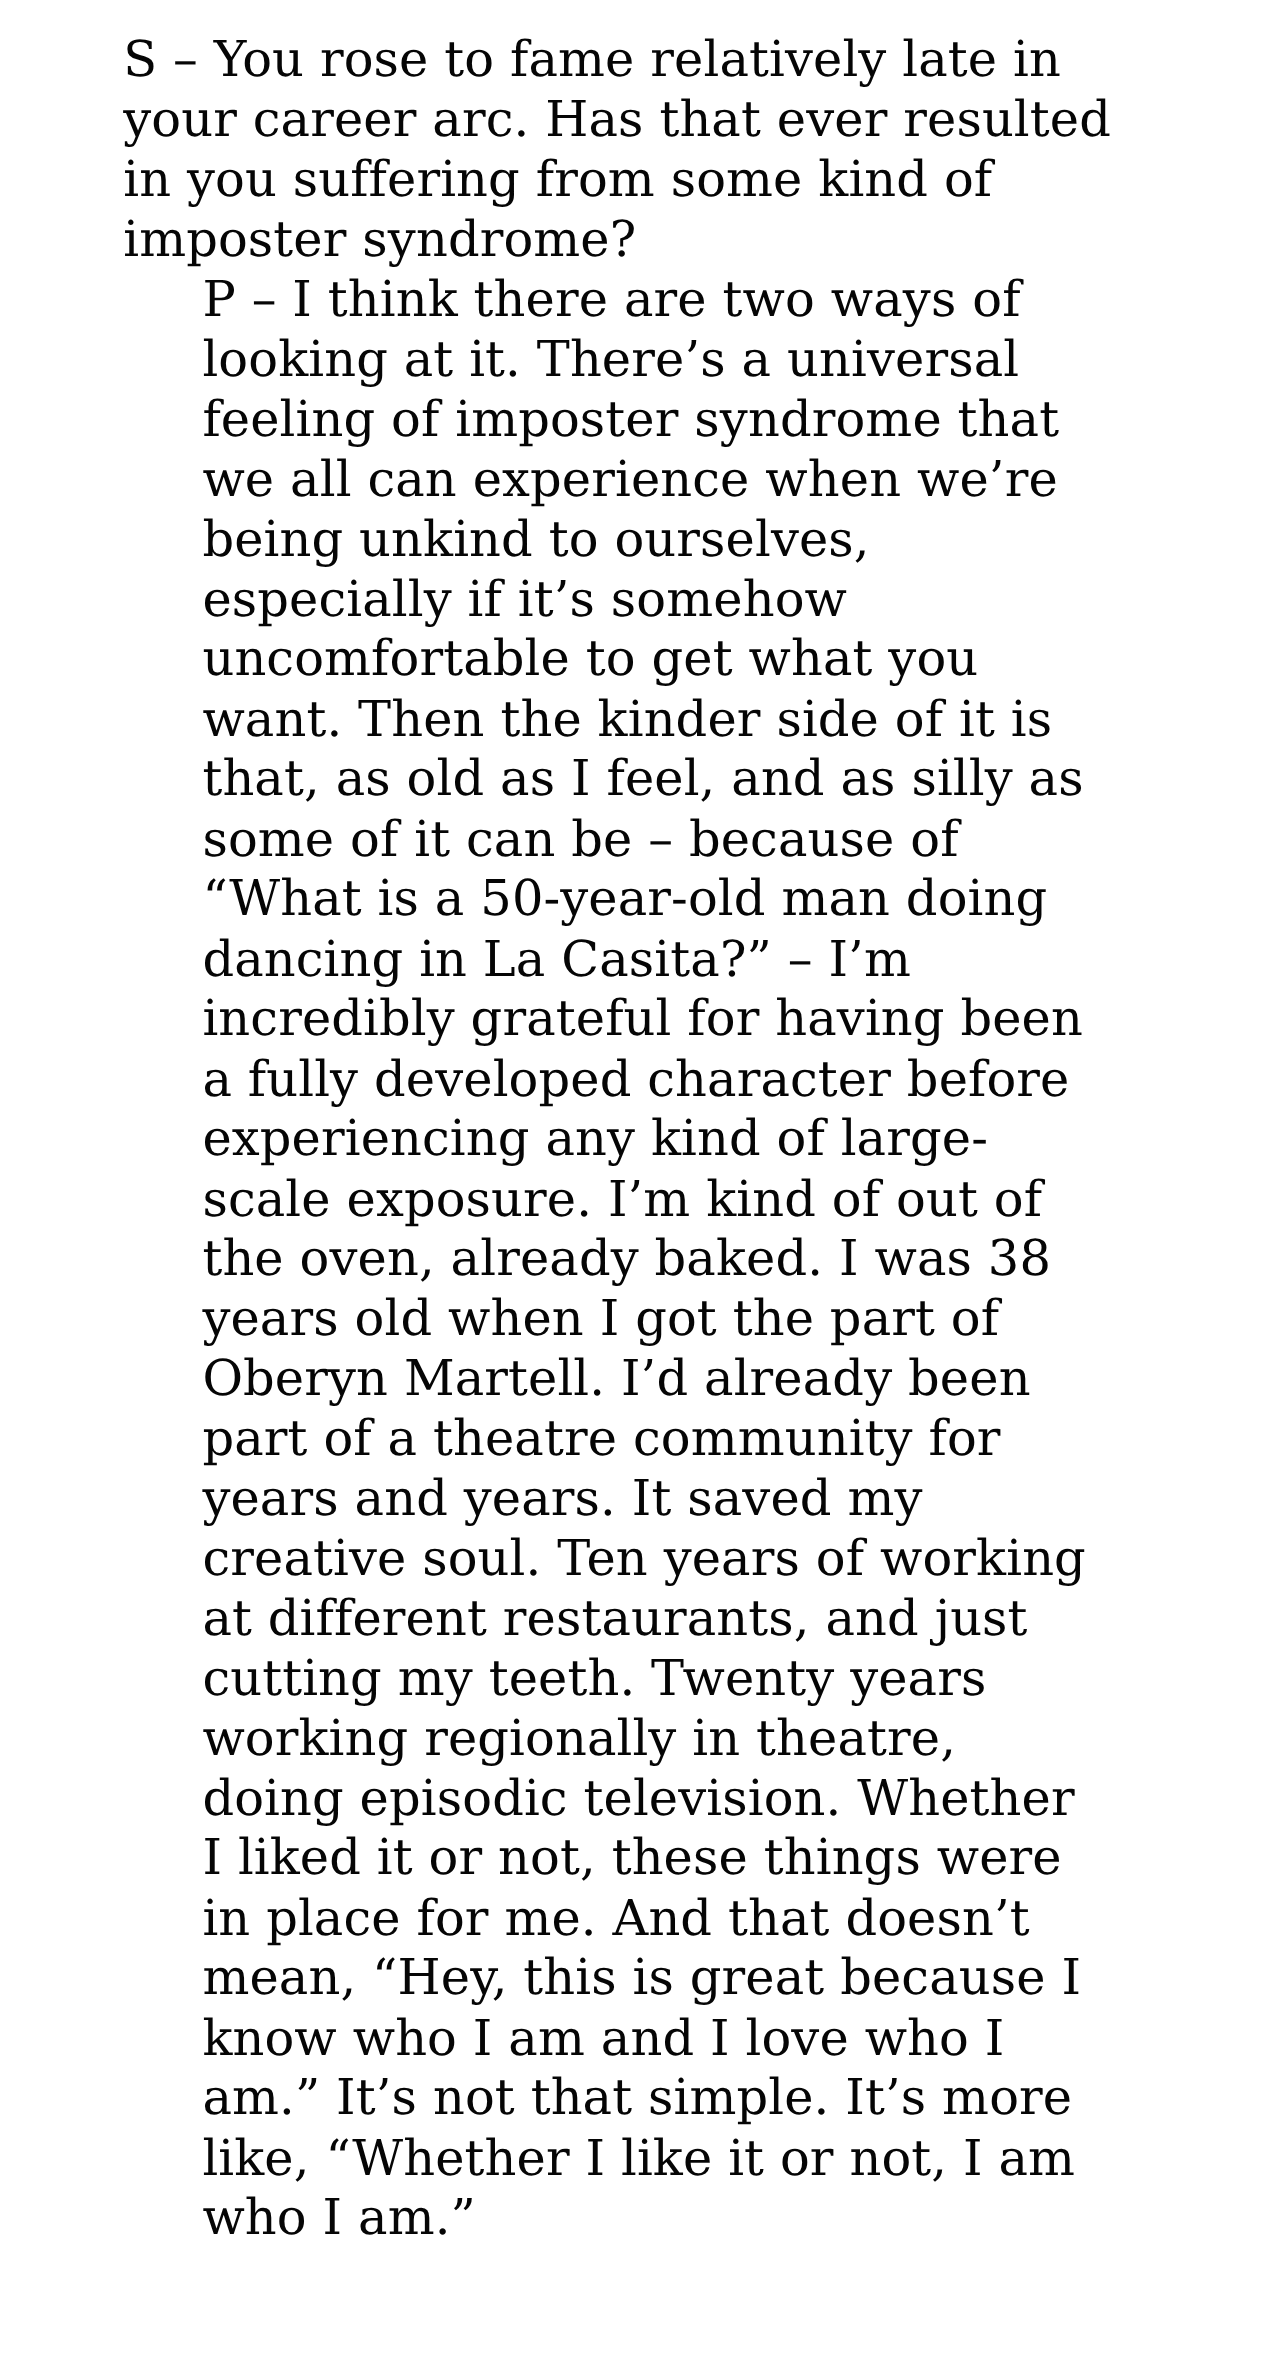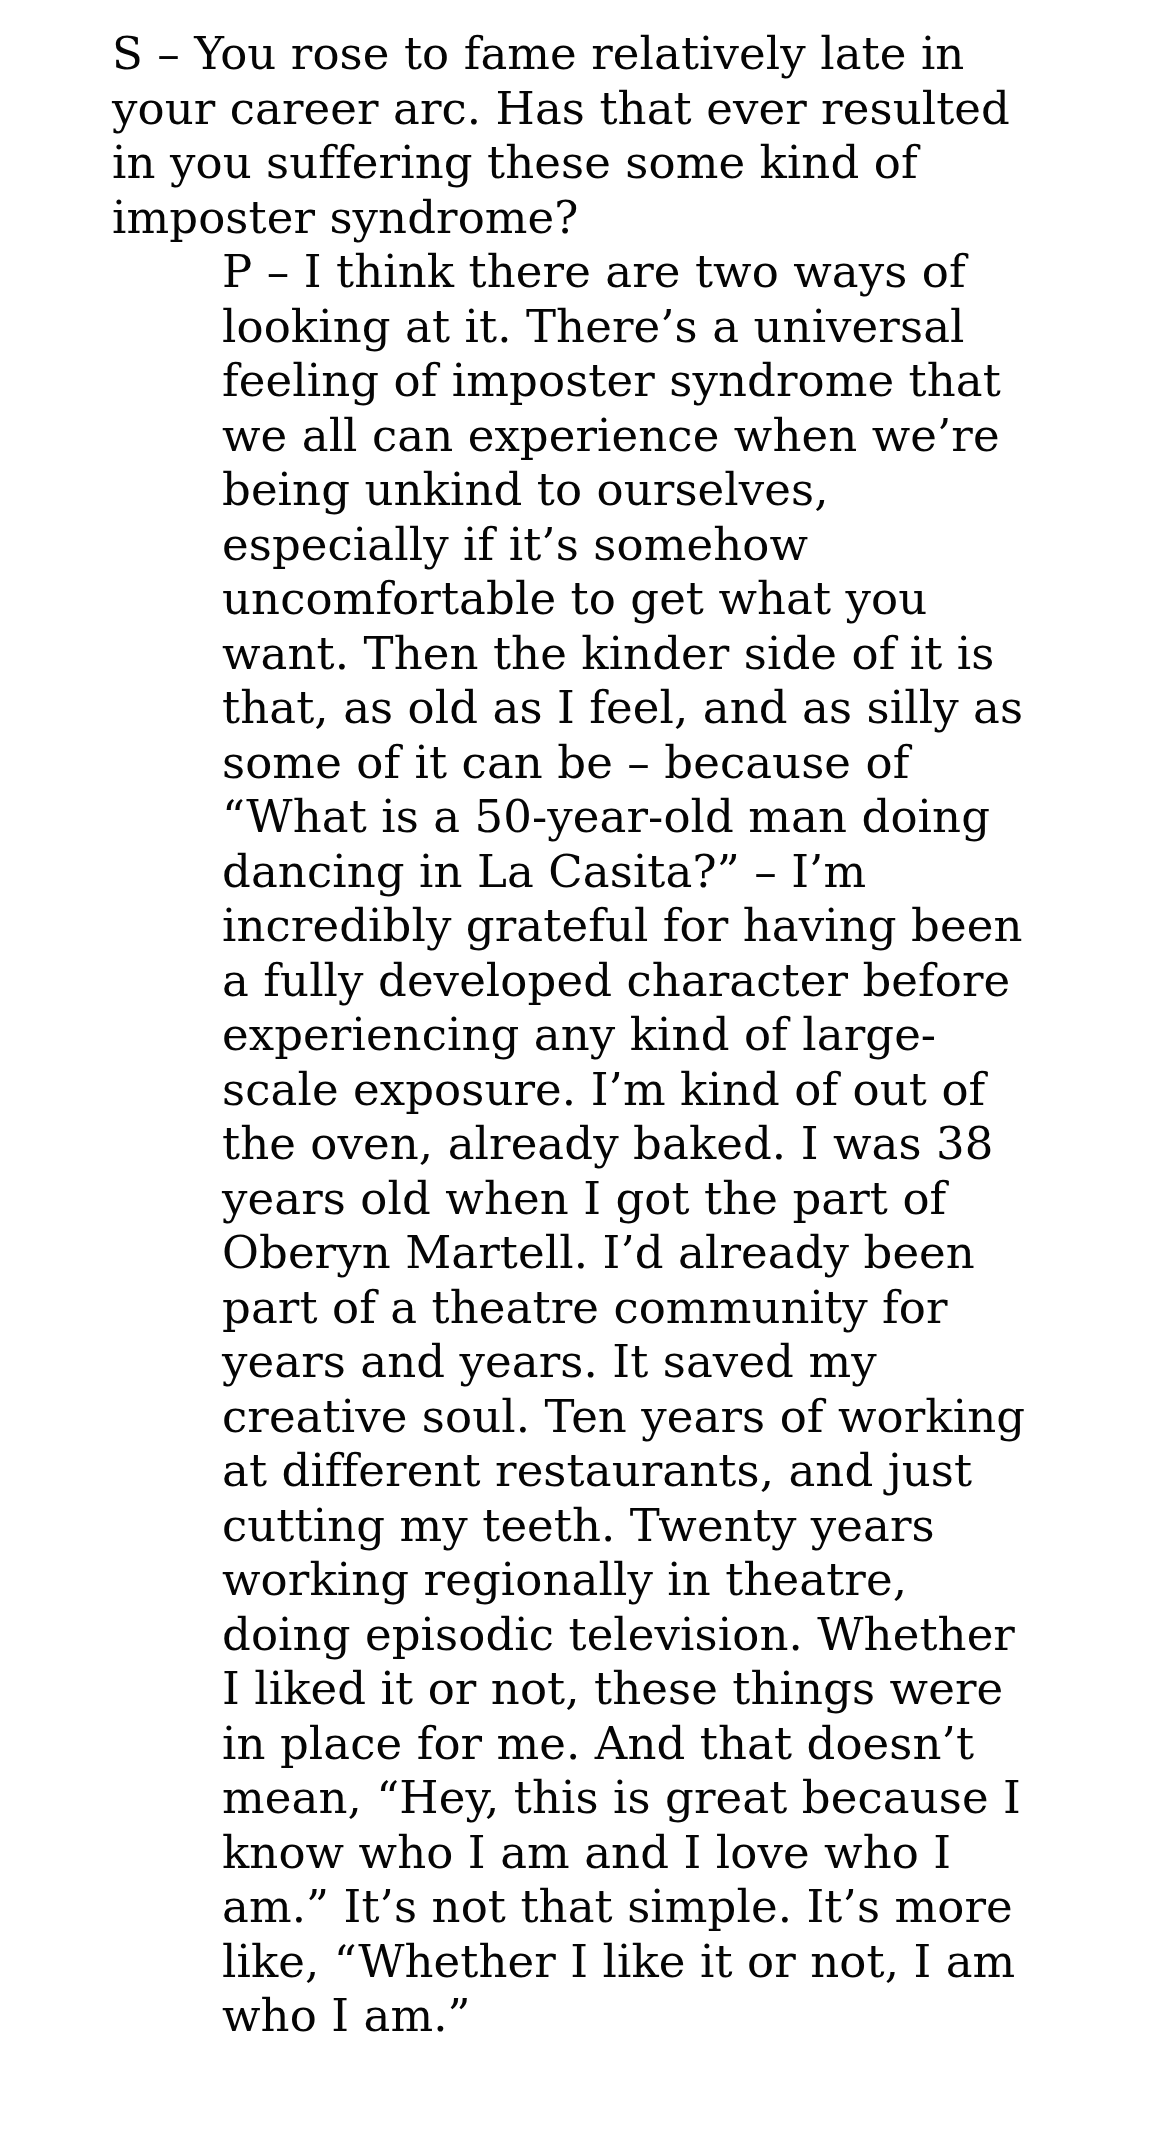--- a/index.html
+++ b/index.html
@@ -22,30 +22,30 @@
     line-height: 54.5px;
     color: #050505;
     letter-spacing: 0.002em;
   }
   .para {
     margin: 0;
     white-space: pre-line;
     text-rendering: optimizeLegibility;
   }
   .para.answer {
-    margin-left: 110px;
+    margin-left: 72px;
   }
 </style>
 </head>
 <body>
 
 <main class="page">
   <p class="para question">S – You rose to fame relatively late in
 your career arc. Has that ever resulted
-in you suffering these some kind of
+in you suffering from some kind of
 imposter syndrome?</p>
   <p class="para answer">P – I think there are two ways of
 looking at it. There’s a universal
 feeling of imposter syndrome that
 we all can experience when we’re
 being unkind to ourselves,
 especially if it’s somehow
 uncomfortable to get what you
 want. Then the kinder side of it is
 that, as old as I feel, and as silly as

